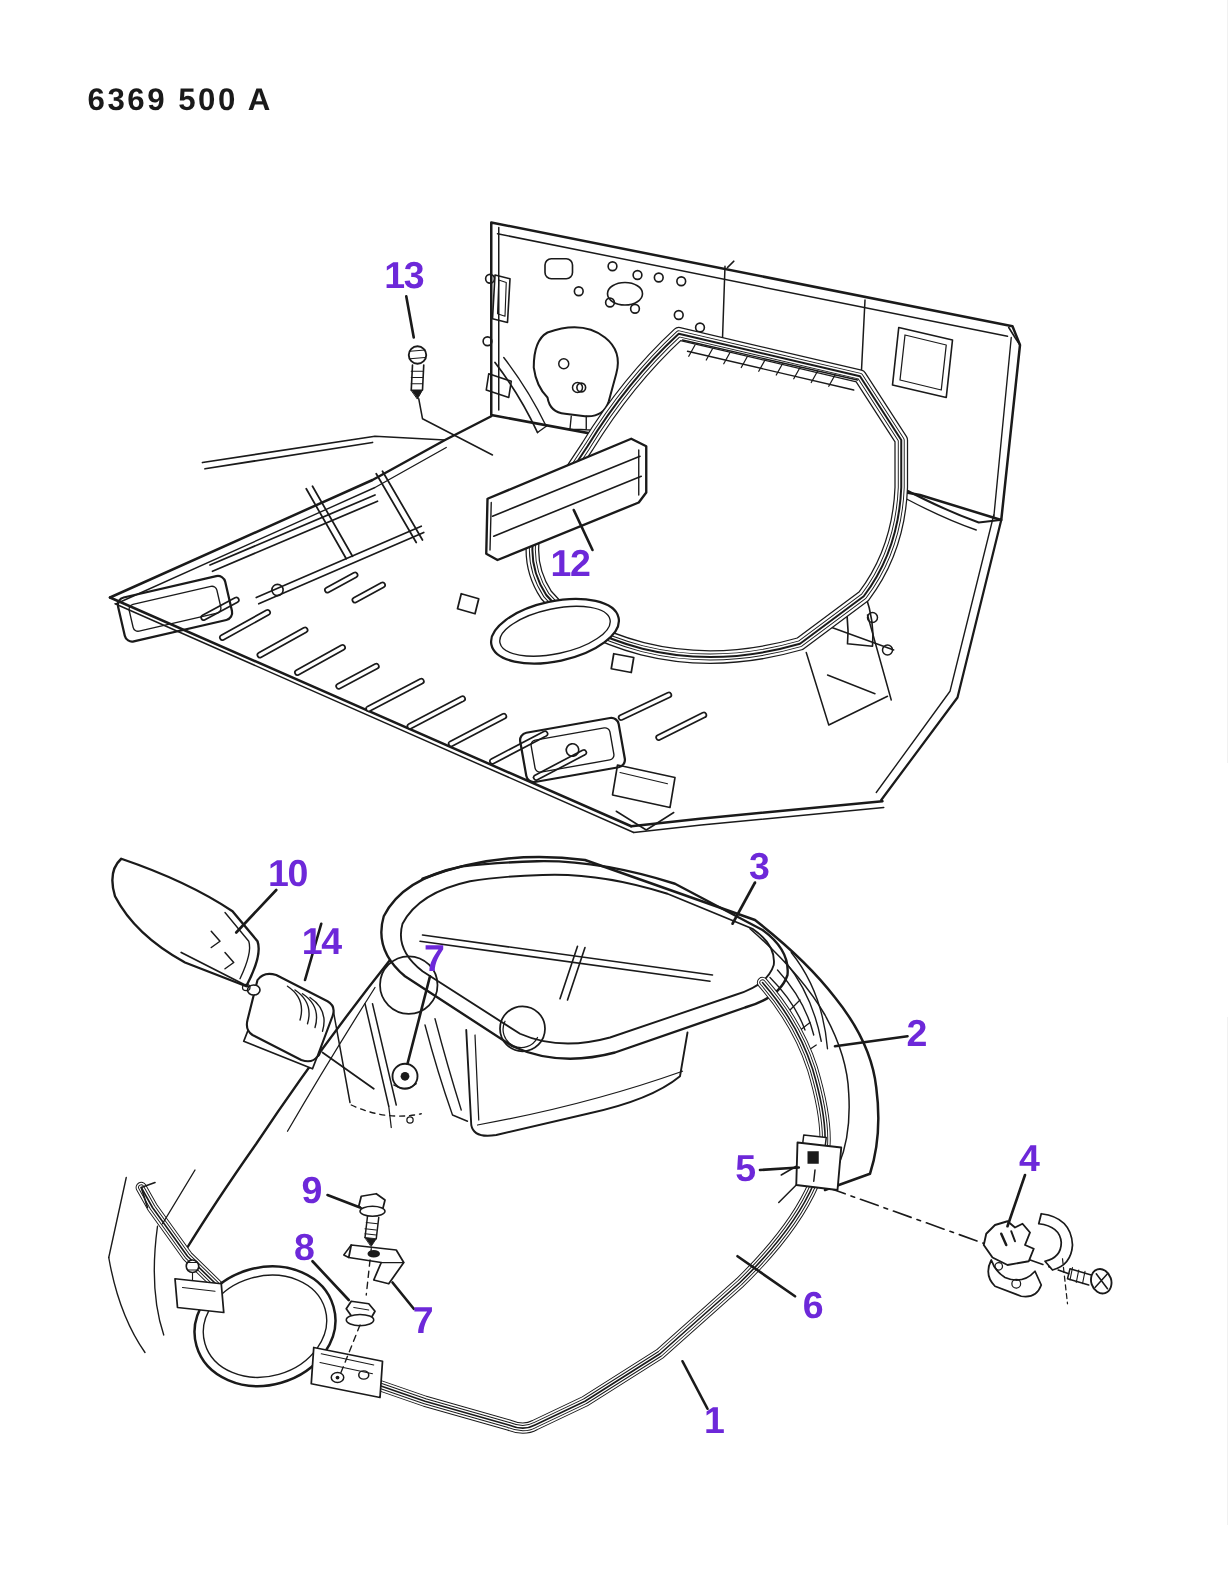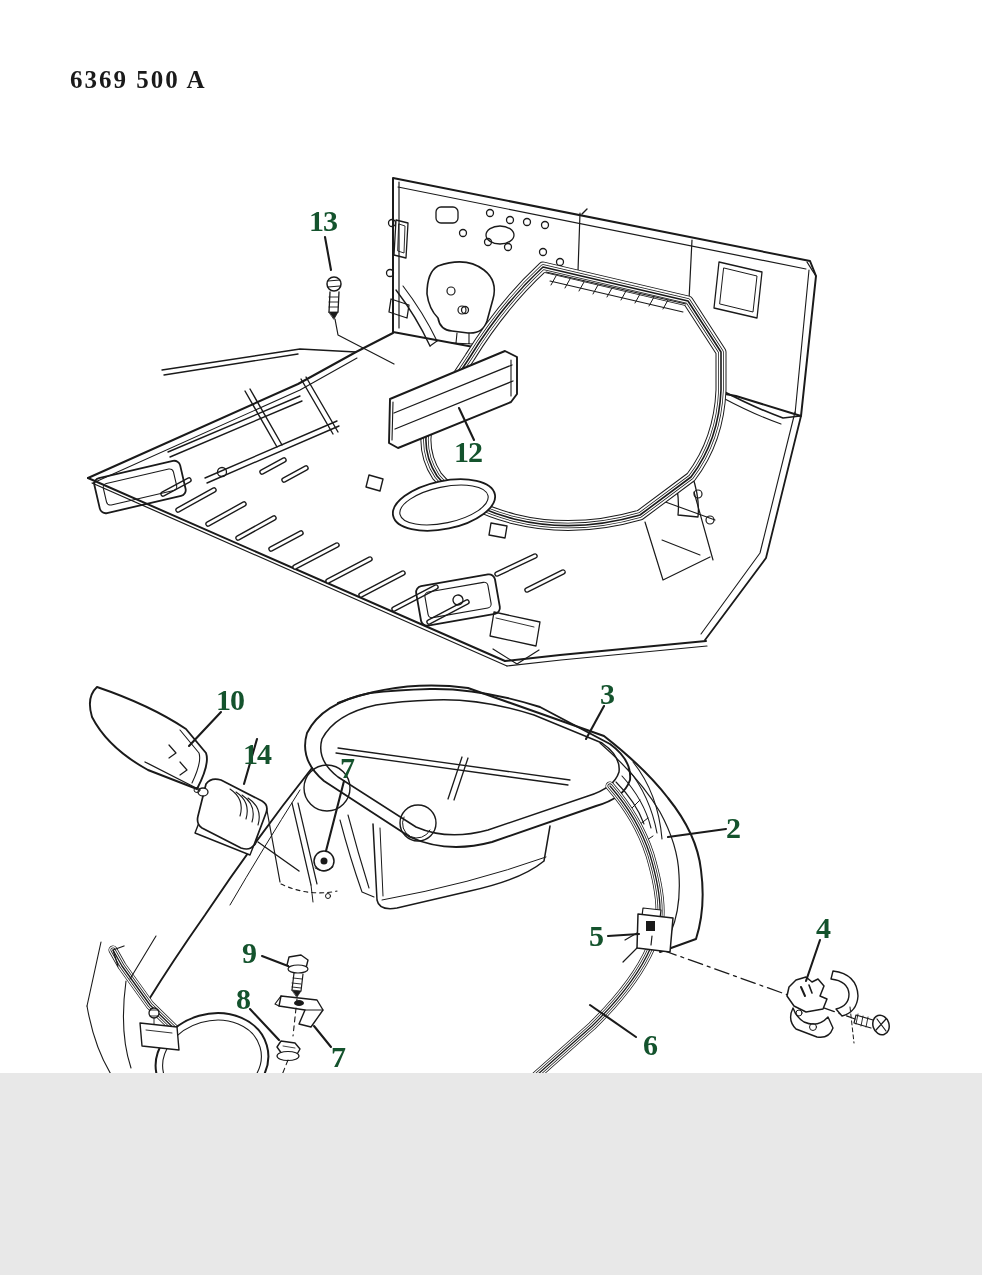--- a/index.html
+++ b/index.html
@@ -1,27 +1,27 @@
 <!DOCTYPE html>
 <html><head>
 <meta charset="utf-8">
 <style>
   html,body{margin:0;padding:0;background:#e8e8e8;}
   #page{
-    position:relative;width:982px;height:1073px;background:#ffffff;
-    font-family:Liberation Serif, serif;overflow:hidden;
+    position:relative;width:982px;height:1275px;background:#ffffff;
+    font-family:Liberation Sans, sans-serif;overflow:hidden;
   }
   #art{position:absolute;left:0;top:0;}
   .pn{
     position:absolute;left:70px;top:66px;font-size:25px;font-weight:bold;
     letter-spacing:2px;color:#1a1a1a;white-space:nowrap;
   }
   .callout{
     position:absolute;transform:translate(-50%,-50%);
-    font-size:30px;font-weight:bold;color:#14532d;line-height:1;
+    font-size:30px;font-weight:bold;color:#6d28d9;line-height:1;
     letter-spacing:-1px;
   }
 </style>
 </head>
 <body>
 
 <div id="page">
 
   <div class="pn">6369 500 A</div>
 
@@ -360,21 +360,21 @@
         <path d="M250,1009 L279,1040"></path>
         <path d="M331,1047 L314,1026"></path>
         <path d="M636,1037 L590,1005"></path>
         <path d="M566,1127 L546,1089"></path>
       </g>
     </g>
   </svg>
 
   <div>
     <div class="callout" style="left:323px;top:221px">13</div>
-    <div class="callout" style="left:468px;top:452px">12</div>
+    <div class="callout" style="left:456px;top:452px">12</div>
     <div class="callout" style="left:230px;top:700px">10</div>
     <div class="callout" style="left:257px;top:754px">14</div>
     <div class="callout" style="left:347px;top:768px">7</div>
     <div class="callout" style="left:607px;top:694px">3</div>
     <div class="callout" style="left:733px;top:828px">2</div>
     <div class="callout" style="left:596px;top:936px">5</div>
     <div class="callout" style="left:823px;top:928px">4</div>
     <div class="callout" style="left:249px;top:953px">9</div>
     <div class="callout" style="left:243px;top:999px">8</div>
     <div class="callout" style="left:338px;top:1057px">7</div>

